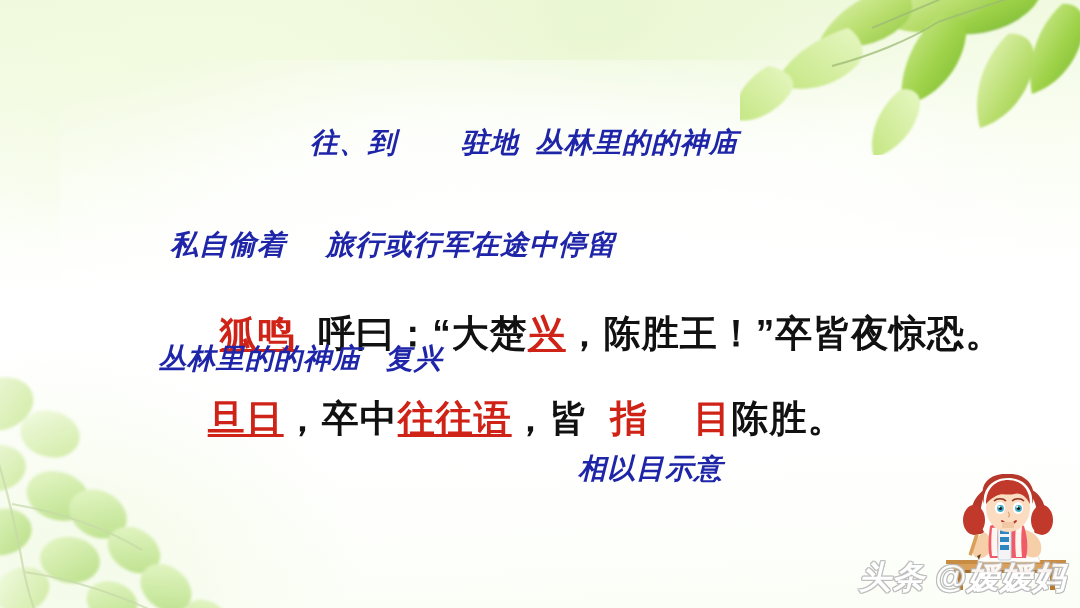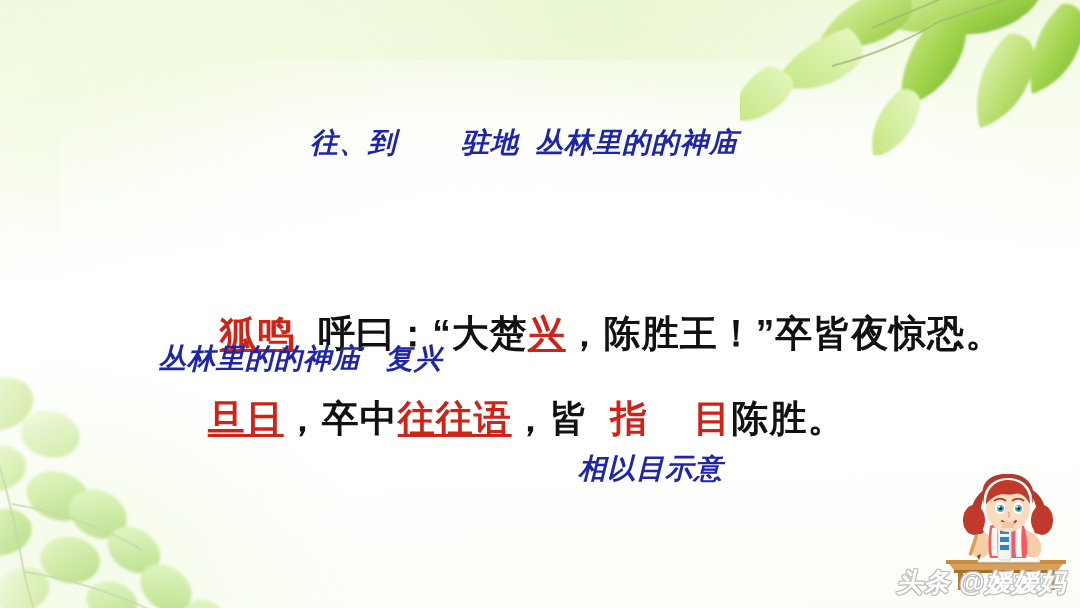--- a/index.html
+++ b/index.html
@@ -59,21 +59,21 @@
   .u{ text-decoration:underline; text-decoration-thickness:3px; text-underline-offset:3px; }
   .blk{color:#111111;}
 
   
   #girl{position:absolute;right:8px;bottom:16px;width:132px;height:118px;}
 
   
   #watermark{
     position:absolute;right:14px;bottom:8px;
     font-family:"Liberation Sans","DejaVu Sans",sans-serif;
-    font-style:italic;font-weight:bold;font-size:26px;
+    font-style:italic;font-weight:bold;font-size:32px;
     color:#ffffff;
     text-shadow:
        1px 0 0 #b9b9b9,-1px 0 0 #b9b9b9,0 1px 0 #b9b9b9,0 -1px 0 #b9b9b9,
        1px 1px 0 #b9b9b9,-1px -1px 0 #b9b9b9,1px -1px 0 #b9b9b9,-1px 1px 0 #b9b9b9;
     letter-spacing:1px;
     opacity:.92;
   }
 </style>
 </head>
 <body>
@@ -159,20 +159,23 @@
     </svg>
   </div>
 
   <div id="content">
 
     <div class="row ann" style="left:262px;top:92px;">
       <span>往、到</span><span>        </span><span>驻地</span><span>  </span><span>丛林里的的神庙</span>
     </div>
 
 
+    <div class="row ann" style="left:122px;top:194px;">
+      <span>私自偷着</span><span>     </span><span>旅行或行军在途中停留</span>
+    </div>
 
     <div class="row main" style="left:152px;top:267px;">
       <span class="red u">狐鸣</span><span>  </span><span class="blk">呼曰：“大楚</span><span class="red u">兴</span><span class="blk">，陈胜王！”卒皆夜惊恐。</span>
     </div>
 
     <div class="row ann" style="left:110px;top:308px;">
       <span>丛林里的的神庙</span><span>   </span><span>复兴</span>
     </div>
 
     <div class="row main" style="left:140px;top:352px;">

